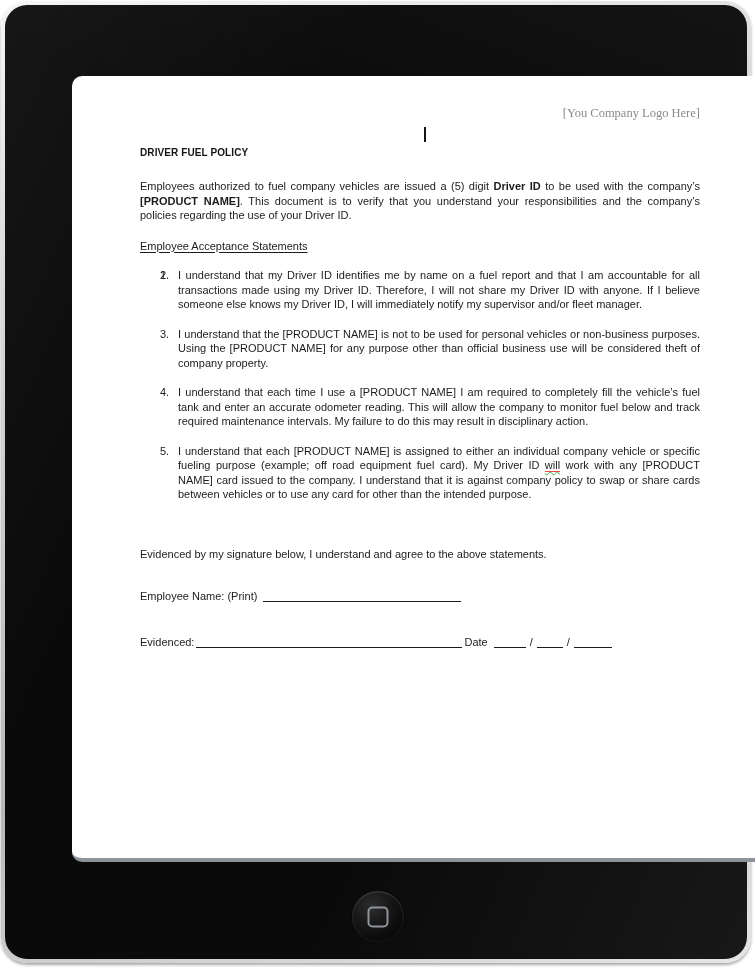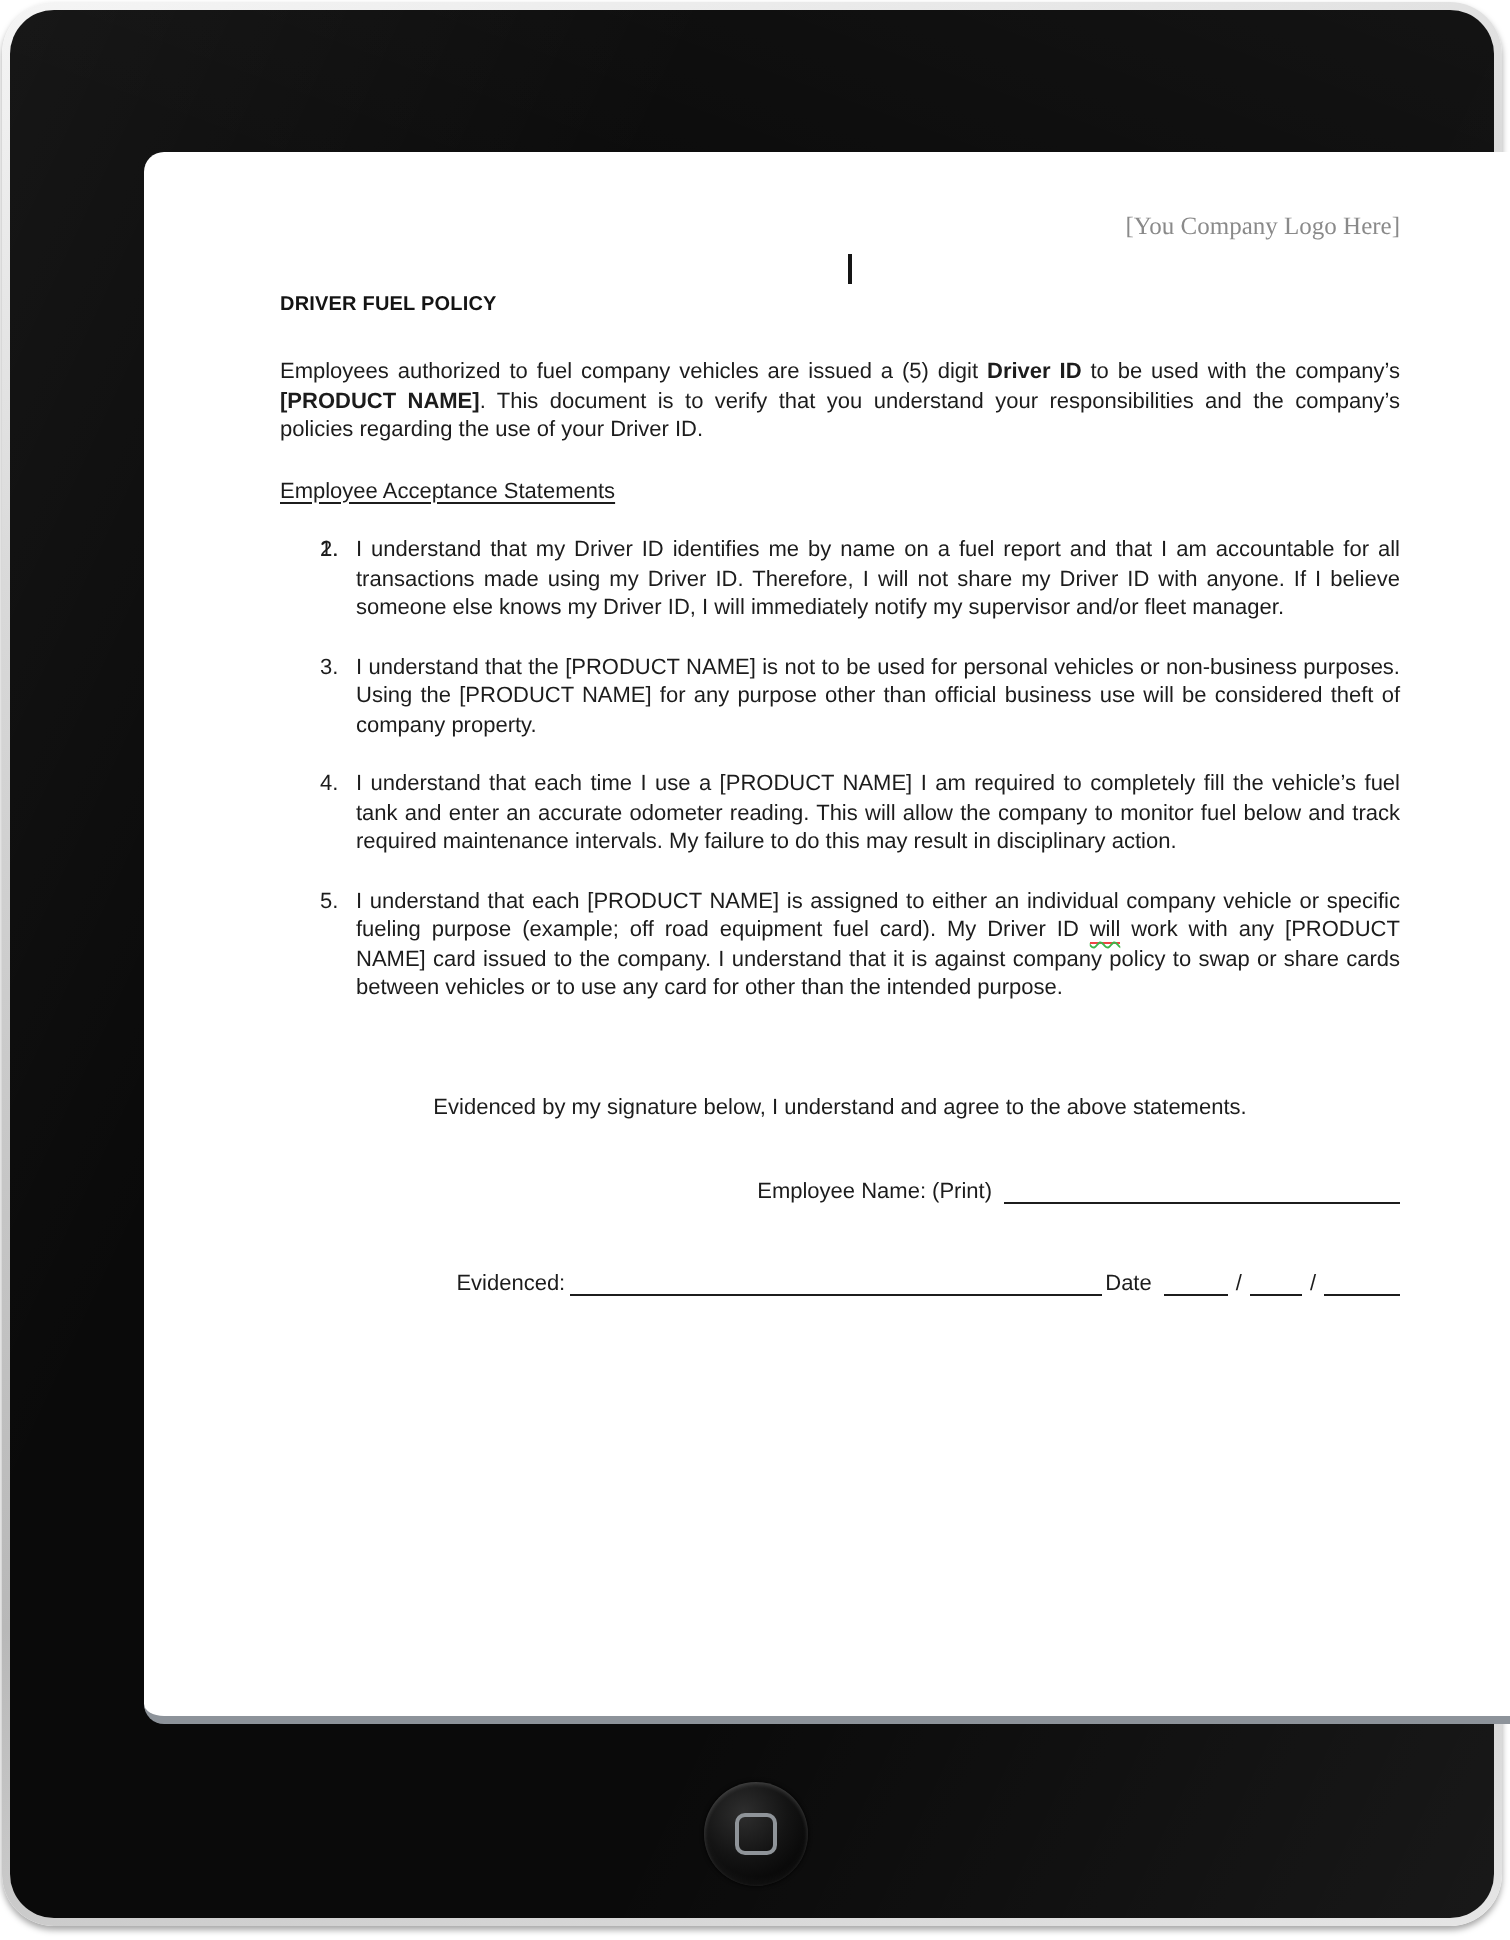--- a/index.html
+++ b/index.html
@@ -61,22 +61,22 @@
   .cursor-row{height:16px;margin-top:6px;position:relative;}
   .cursor{position:absolute;left:calc(50% + 4px);top:0;width:2px;height:15px;background:#151515;display:block;}
   .doc-title{margin:2px 0 0 0;text-align:left;font-size:10px;font-weight:700;
     letter-spacing:0.1px;line-height:15px;color:#141414;}
   .intro{margin:19px 0 0 0;text-align:justify;}
   .section-heading{margin-top:16px;text-decoration:underline;text-underline-offset:2px;}
   .statements{list-style:none;margin:14px 0 0 0;padding:0;}
   .statements li{position:relative;padding-left:38px;margin-bottom:15px;text-align:justify;}
   .statements li:last-child{margin-bottom:0;}
   .statements .num{position:absolute;left:20px;top:0;text-align:left;}
-  .closing{margin:45px 0 0 0;text-align:center;}
-  .field-row{white-space:nowrap;text-align:right;}
+  .closing{margin:45px 0 0 0;text-align:left;}
+  .field-row{white-space:nowrap;}
   .name-row{margin-top:28px;}
   .sig-row{margin-top:31px;}
   .line{display:inline-block;border-bottom:1px solid #1c1c1c;height:12px;vertical-align:text-bottom;}
   .name-line{width:198px;margin-left:6px;}
   .sig-line{width:266px;margin-left:2px;}
   .date-line-1{width:32px;margin-left:6px;}
   .date-line-2{width:26px;}
   .date-line-3{width:38px;}
   .slash{display:inline-block;margin:0 4px;}
   .date-label{margin-left:2px;}

